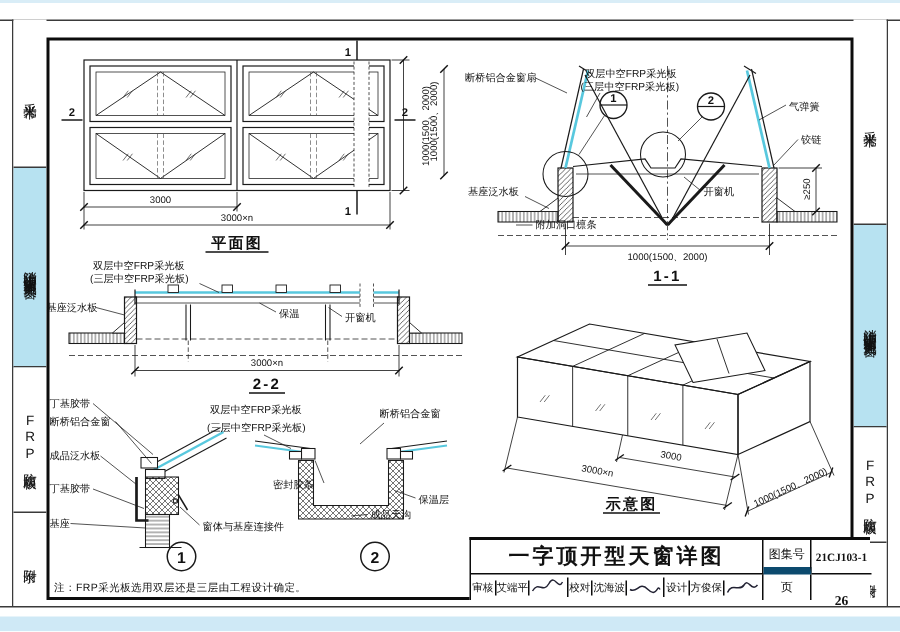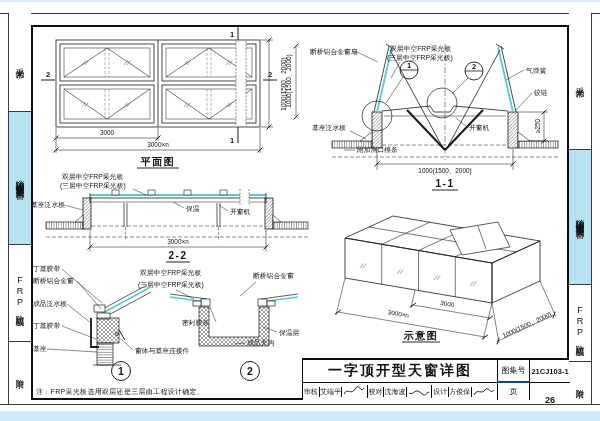--- a/index.html
+++ b/index.html
@@ -17,27 +17,27 @@
        justify-content:center;font-size:9px;line-height:1.12;writing-mode:vertical-rl;
        text-orientation:upright;letter-spacing:1px;text-align:center;background:#fff;}
   .tab:last-child{border-bottom:none;}
   .tab.active{background:#b7e2f1;}
   svg.plate{position:absolute;left:0;top:0;}
   svg text{font-family:"Liberation Sans",sans-serif;fill:#111;}
   .t7{font-size:6.8px;} .t6{font-size:6.4px;}
   .cap{font-size:10px;font-weight:bold;letter-spacing:1.5px;}
   .num{font-size:7.5px;font-weight:bold;}
   .bignum{font-size:10.5px;font-weight:bold;}
-  .tb{position:absolute;left:302px;top:358px;width:267px;height:42px;box-sizing:border-box;
+  .tb{position:absolute;left:313px;top:358px;width:267px;height:42px;box-sizing:border-box;
       border-top:2px solid #0c0c0c;border-left:1px solid #0c0c0c;background:#fff;
-      display:grid;grid-template-columns:195px 32px 40px;grid-template-rows:23px 17px;}
+      display:grid;grid-template-columns:195px 32px 40px;grid-template-rows:23px 17px;font-family:Liberation Serif, serif;}
   .tb>div{box-sizing:border-box;display:flex;align-items:center;justify-content:center;}
   .tb-title{border-right:1px solid #0c0c0c;border-bottom:1px solid #0c0c0c;
             font-size:14px;font-weight:bold;letter-spacing:2px;}
-  .tb-al{border-right:1px solid #0c0c0c;border-bottom:2px solid #0c4a6e;font-size:8px;}
+  .tb-al{border-right:1px solid #0c0c0c;border-bottom:5px solid #0c4a6e;font-size:8px;}
   .tb-av{border-bottom:1px solid #0c0c0c;font-size:7.5px;font-weight:bold;text-align:center;}
   .tb-row2{display:flex;border-right:1px solid #0c0c0c;}
   .tb-row2>div{box-sizing:border-box;border-right:1px solid #0c0c0c;display:flex;
                align-items:center;justify-content:center;font-size:7px;overflow:hidden;}
   .tb-row2>div:last-child{border-right:none;}
   .c-lab{width:17px;} .c-name{width:23px;} .c-sig{width:26px;}
   .tb-pl{border-right:1px solid #0c0c0c;font-size:8px;}
   .tb-pn{font-size:9px;font-weight:bold;margin-top:16px;}
   .note{position:absolute;left:36px;top:387px;font-size:7px;letter-spacing:0.3px;}
 </style>

